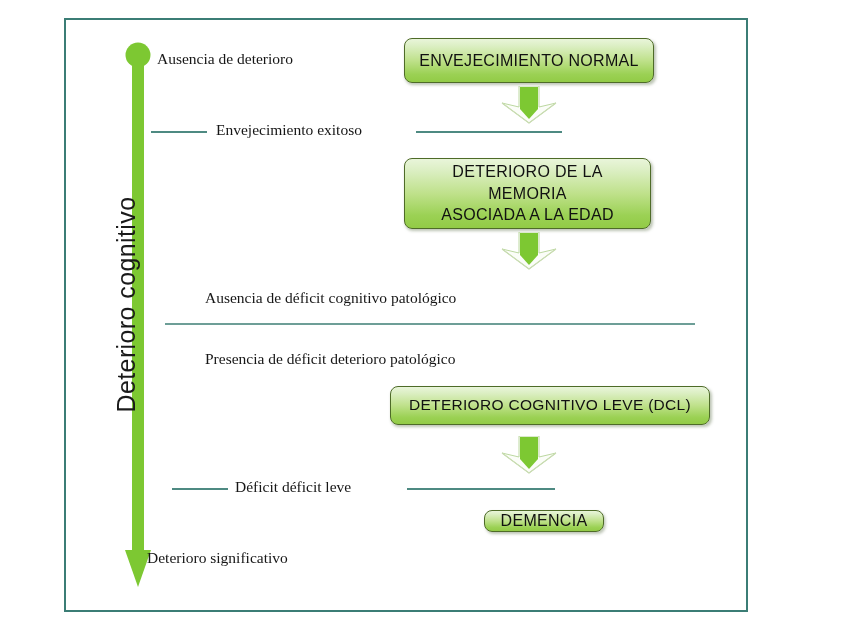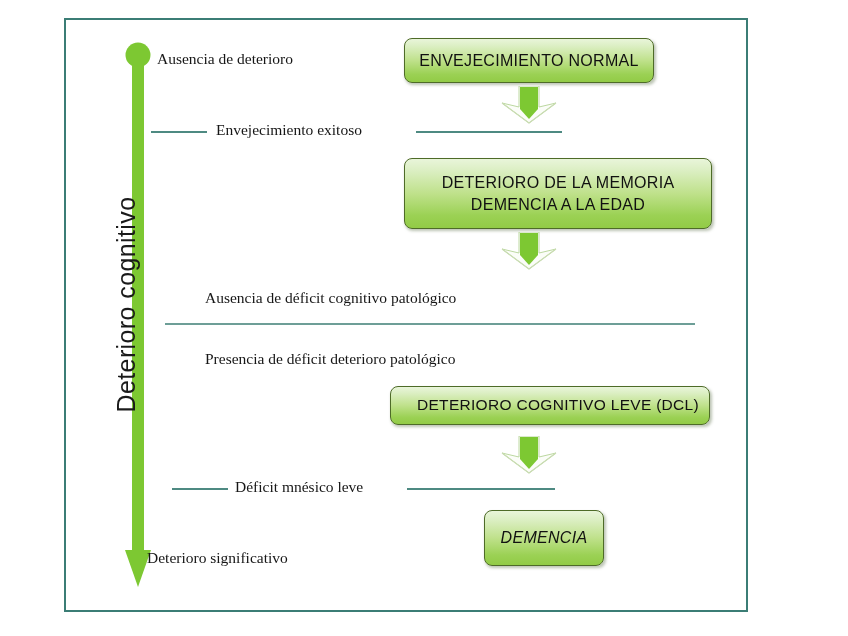--- a/index.html
+++ b/index.html
@@ -138,58 +138,58 @@
       <rect x="27" y="1" width="18" height="22" fill="#7dc832"></rect>
       <polygon points="27,23 45,23 36,33" fill="#7dc832"></polygon>
       <path d="M9,17 L36,37 L63,17" fill="none" stroke="#c9dcb2" stroke-width="1.2"></path>
     </svg>
   </div>
 
   <div class="seg" style="left:151px; top:131px; width:56px;"></div>
   <div class="level-label" style="left:216px; top:121px;">Envejecimiento exitoso</div>
   <div class="seg" style="left:416px; top:131px; width:146px;"></div>
 
-  <div class="node" style="left:404px; top:158px; width:308px; height:71px;">
+  <div class="node" style="left:404px; top:158px; width:247px; height:71px;">
     <span class="node-text">
       <span>DETERIORO DE LA MEMORIA</span><br>
-      <span>DEMENCIA A LA EDAD</span>
+      <span>ASOCIADA A LA EDAD</span>
     </span>
   </div>
 
   <div class="connector" style="left:493px; top:232px;">
     <svg width="72" height="40" viewBox="0 0 72 40" xmlns="http://www.w3.org/2000/svg">
       <polygon points="26,0 46,0 46,21 63,17 36,37 9,17 26,21" fill="#fbfdf8" stroke="#bcd8a0" stroke-width="1"></polygon>
       <rect x="27" y="1" width="18" height="22" fill="#7dc832"></rect>
       <polygon points="27,23 45,23 36,33" fill="#7dc832"></polygon>
       <path d="M9,17 L36,37 L63,17" fill="none" stroke="#c9dcb2" stroke-width="1.2"></path>
     </svg>
   </div>
 
   <div class="level-label" style="left:205px; top:289px;text-align:center;">Ausencia de déficit cognitivo patológico</div>
 
   <div class="seg thin" style="left:165px; top:323px; width:530px;"></div>
 
   <div class="level-label" style="left:205px; top:350px;">Presencia de déficit deterioro patológico</div>
 
-  <div class="node" style="left:390px; top:386px; width:320px; height:39px; font-size:15.5px;text-align:right;">
+  <div class="node" style="left:390px; top:386px; width:320px; height:39px; font-size:15.5px;">
     <span class="node-text">DETERIORO COGNITIVO LEVE (DCL)</span>
   </div>
 
   <div class="connector" style="left:493px; top:436px;">
     <svg width="72" height="40" viewBox="0 0 72 40" xmlns="http://www.w3.org/2000/svg">
       <polygon points="26,0 46,0 46,21 63,17 36,37 9,17 26,21" fill="#fbfdf8" stroke="#bcd8a0" stroke-width="1"></polygon>
       <rect x="27" y="1" width="18" height="22" fill="#7dc832"></rect>
       <polygon points="27,23 45,23 36,33" fill="#7dc832"></polygon>
       <path d="M9,17 L36,37 L63,17" fill="none" stroke="#c9dcb2" stroke-width="1.2"></path>
     </svg>
   </div>
 
   <div class="seg" style="left:172px; top:488px; width:56px;"></div>
-  <div class="level-label" style="left:235px; top:478px;">Déficit mnésico leve</div>
+  <div class="level-label" style="left:235px; top:478px;">Déficit déficit leve</div>
   <div class="seg" style="left:407px; top:488px; width:148px;"></div>
 
-  <div class="node" style="left:484px; top:510px; width:120px; height:56px;font-style:italic;">
+  <div class="node" style="left:484px; top:510px; width:120px; height:22px;">
     <span class="node-text">DEMENCIA</span>
   </div>
 
   <div class="level-label" style="left:147px; top:549px;">Deterioro significativo</div>
 
 </div>
 
 </body></html>

